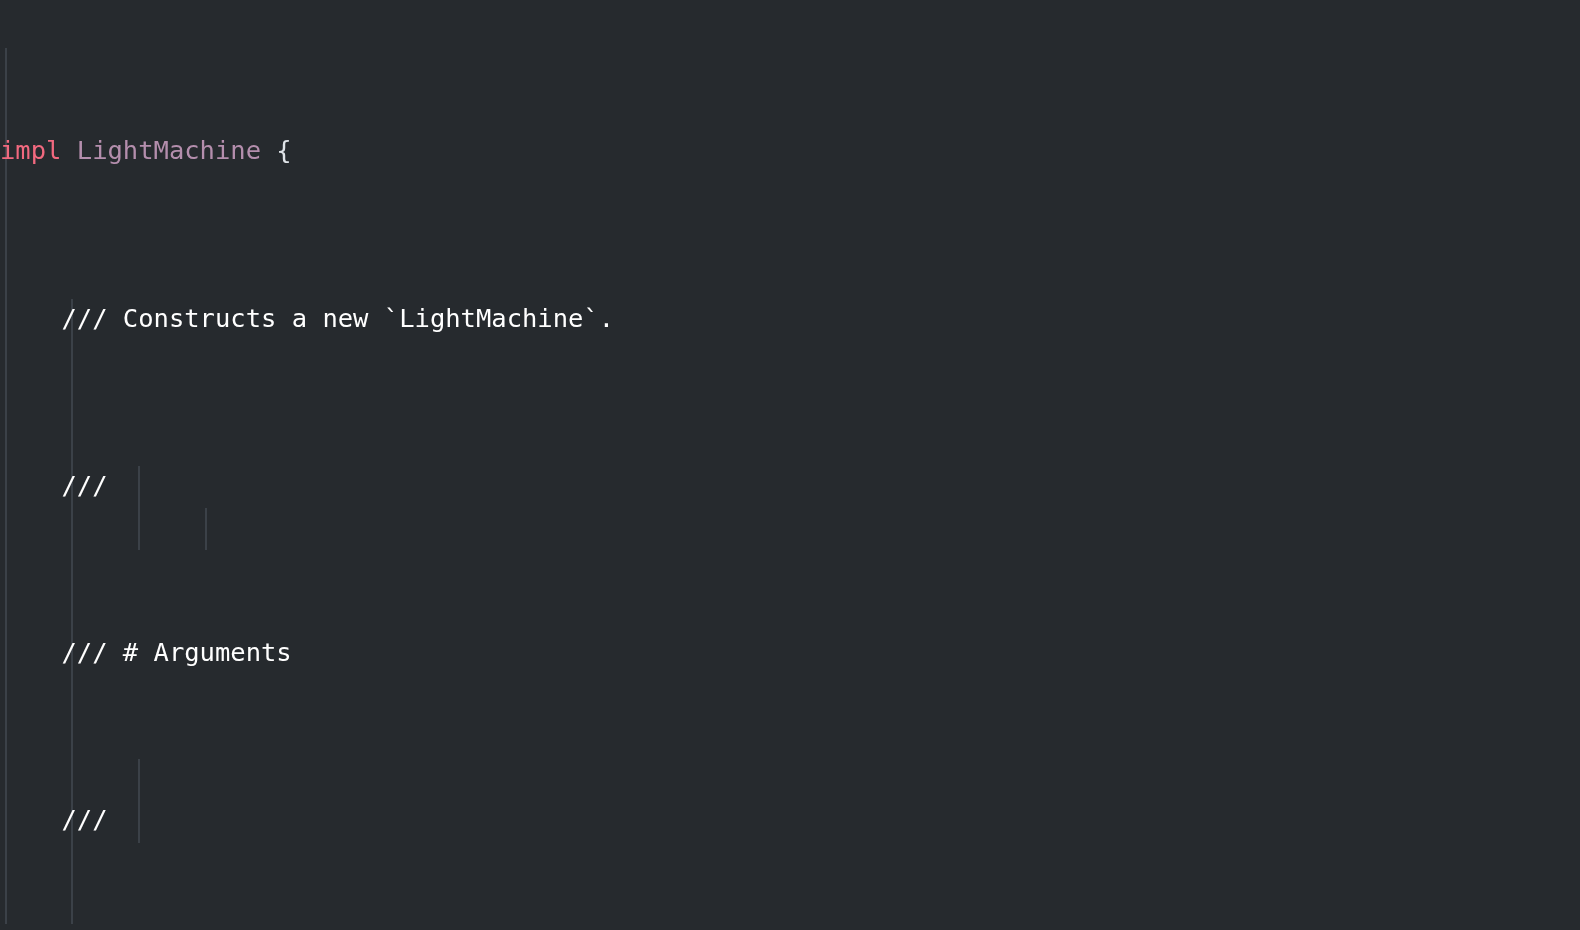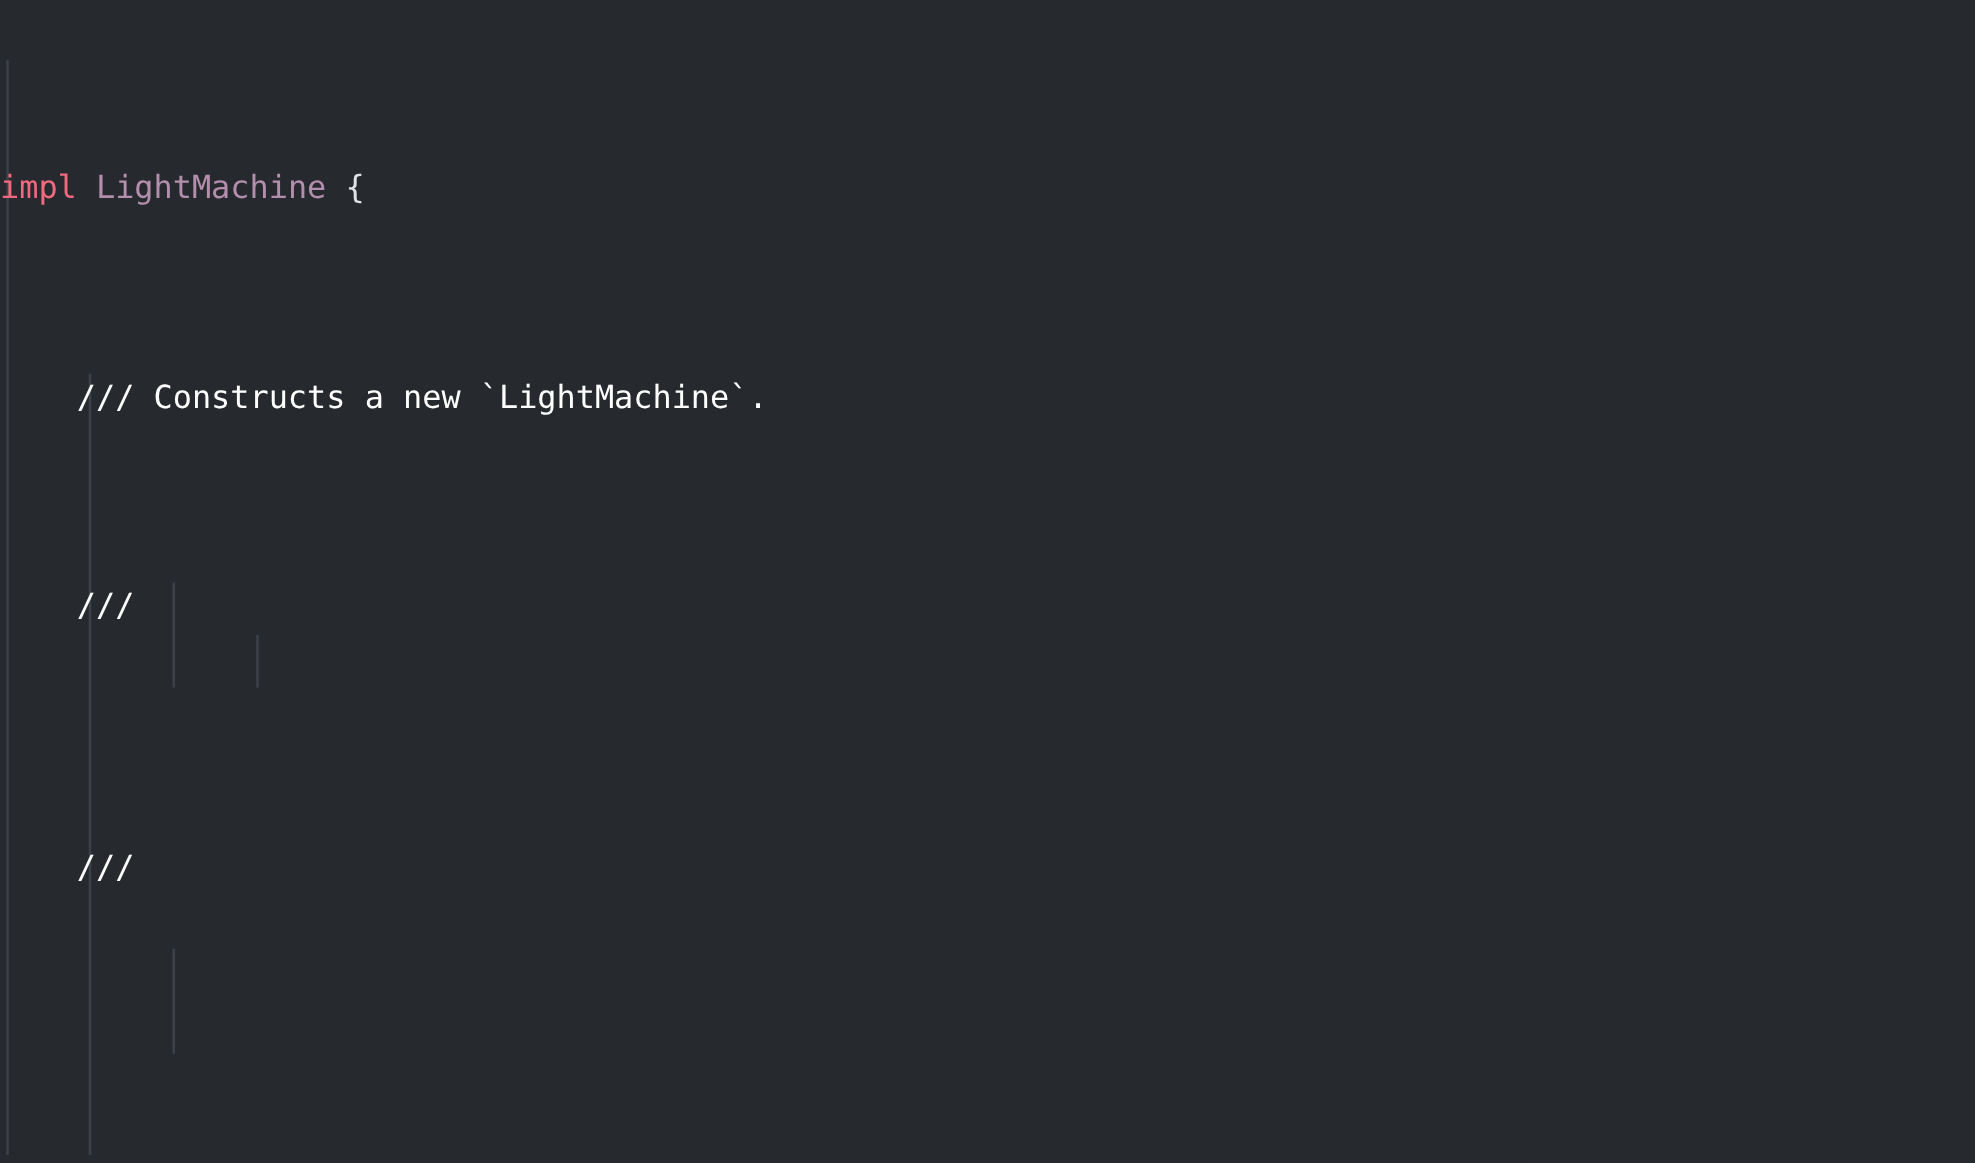--- a/index.html
+++ b/index.html
@@ -66,20 +66,21 @@
   <div class="guide" style="left:138px; top:759px; height:84px;"></div>
 
   <div class="code">
 
     <div class="line"><span class="kw">impl</span> <span class="type">LightMachine</span><span class="punc"> {</span></div>
 
     <div class="line">    <span class="cmt">/// Constructs a new `LightMachine`.</span></div>
 
     <div class="line">    <span class="cmt">///</span></div>
 
+    <div class="line">    <span class="cmt">/// # Arguments</span></div>
 
     <div class="line">    <span class="cmt">///</span></div>
 
     
 
     
 
     
 
     

